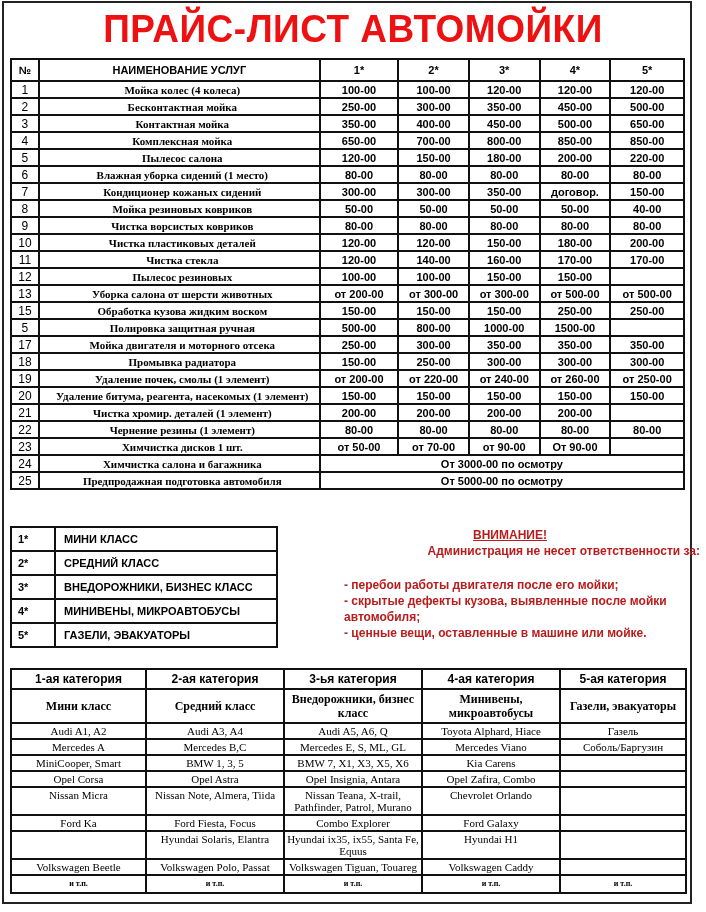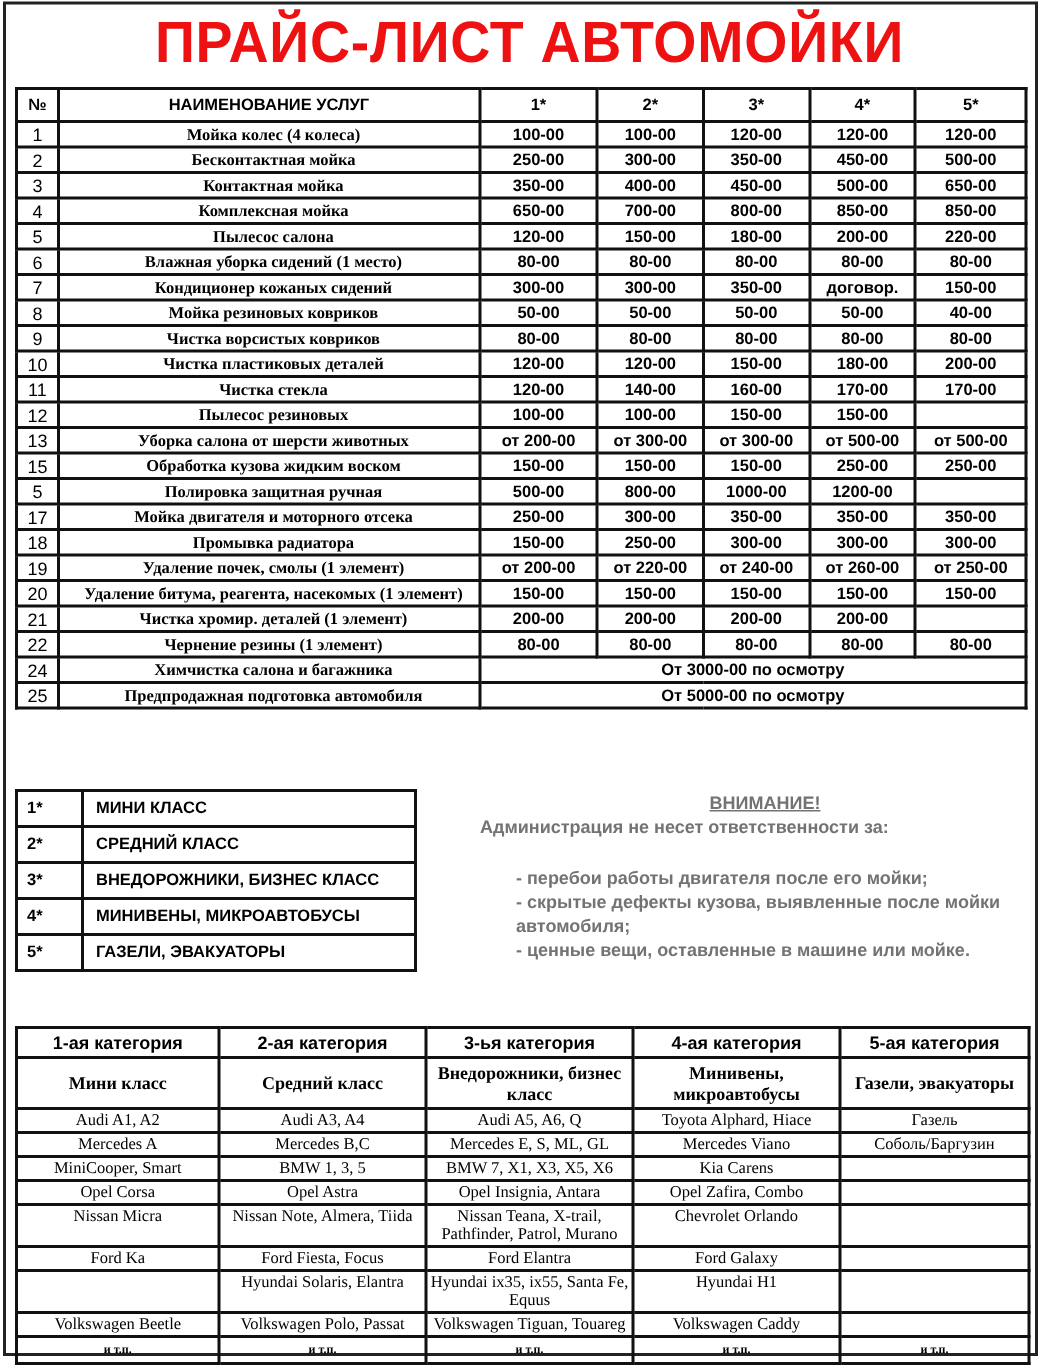--- a/index.html
+++ b/index.html
@@ -15,26 +15,26 @@
   .price td { height: 15px; font-size: 11px; }
   .price td.num { text-align: center; font-family: "Liberation Sans", sans-serif; font-size: 12px; }
   .price td.svc { font-family: "Liberation Serif", serif; font-weight: bold; font-size: 11px; padding-left: 6px; white-space: nowrap; text-align: center; }
   .price td.val { text-align: center; font-family: "Liberation Sans", sans-serif; font-weight: bold; font-size: 11px; }
 
   .legend { left: 10px; top: 526px; width: 268px; }
   .legend td { height: 22px; font-family: "Liberation Sans", sans-serif; font-weight: bold; font-size: 11px; }
   .legend td.k { width: 36px; padding-left: 6px; }
   .legend td.v { padding-left: 8px; }
 
-  .notice { position: absolute; left: 300px; top: 528px; width: 400px; color: #737373; font-family: "Liberation Sans", sans-serif; font-weight: bold; font-size: 12px; }
+  .notice { position: absolute; left: 300px; top: 528px; width: 400px; color: #b91c1c; font-family: "Liberation Sans", sans-serif; font-weight: bold; font-size: 12px; }
   .notice .head { text-align: center; text-decoration: underline; margin-left: 20px; }
-  .notice .sub { text-align: left; margin-top: 2px; margin-left: 20px; }
+  .notice .sub { text-align: right; margin-top: 2px; margin-left: 20px; }
   .notice ul { list-style: none; margin: 19px 0 0 0; padding: 0 0 0 44px; line-height: 16px; }
 
-  .cats { left: 10px; top: 684px; width: 675px; table-layout: fixed; }
+  .cats { left: 10px; top: 668px; width: 675px; table-layout: fixed; }
   .cats th { height: 18px; font-family: "Liberation Sans", sans-serif; font-weight: bold; font-size: 12px; }
   .cats td { text-align: center; font-family: "Liberation Serif", serif; font-size: 11px; line-height: 12px; vertical-align: top; padding: 1px 2px; }
   .cats tr.sub td { font-weight: bold; font-size: 12px; line-height: 14px; vertical-align: middle; height: 30px; }
   .cats tr.etc td { font-size: 8px; font-weight: bold; height: 14px; vertical-align: middle; }
 </style>
 </head>
 <body>
 
 <div class="frame"></div>
 <div class="title">ПРАЙС-ЛИСТ АВТОМОЙКИ</div>
@@ -186,21 +186,21 @@
         <td class="val">150-00</td>
         <td class="val">250-00</td>
         <td class="val">250-00</td>
       </tr>
       <tr>
         <td class="num">5</td>
         <td class="svc">Полировка защитная ручная</td>
         <td class="val">500-00</td>
         <td class="val">800-00</td>
         <td class="val">1000-00</td>
-        <td class="val">1200-00</td>
+        <td class="val">1500-00</td>
         <td class="val"></td>
       </tr>
       <tr>
         <td class="num">17</td>
         <td class="svc">Мойка двигателя и моторного отсека</td>
         <td class="val">250-00</td>
         <td class="val">300-00</td>
         <td class="val">350-00</td>
         <td class="val">350-00</td>
         <td class="val">350-00</td>
@@ -242,20 +242,29 @@
         <td class="val"></td>
       </tr>
       <tr>
         <td class="num">22</td>
         <td class="svc">Чернение резины (1 элемент)</td>
         <td class="val">80-00</td>
         <td class="val">80-00</td>
         <td class="val">80-00</td>
         <td class="val">80-00</td>
         <td class="val">80-00</td>
+      </tr>
+      <tr>
+        <td class="num">23</td>
+        <td class="svc">Химчистка дисков 1 шт.</td>
+        <td class="val">от 50-00</td>
+        <td class="val">от 70-00</td>
+        <td class="val">от 90-00</td>
+        <td class="val">От 90-00</td>
+        <td class="val"></td>
       </tr>
       <tr>
         <td class="num">24</td>
         <td class="svc">Химчистка салона и багажника</td>
         <td class="val" colspan="5">От 3000-00 по осмотру</td>
       </tr>
       <tr>
         <td class="num">25</td>
         <td class="svc">Предпродажная подготовка автомобиля</td>
         <td class="val" colspan="5">От 5000-00 по осмотру</td>
@@ -353,21 +362,21 @@
       <tr>
         <td>Nissan Micra</td>
         <td>Nissan Note, Almera, Tiida</td>
         <td>Nissan Teana, X-trail, Pathfinder, Patrol, Murano</td>
         <td>Chevrolet Orlando</td>
         <td></td>
       </tr>
       <tr>
         <td>Ford Ka</td>
         <td>Ford Fiesta, Focus</td>
-        <td>Ford Elantra</td>
+        <td>Combo Explorer</td>
         <td>Ford Galaxy</td>
         <td></td>
       </tr>
       <tr>
         <td></td>
         <td>Hyundai Solaris, Elantra</td>
         <td>Hyundai ix35, ix55, Santa Fe, Equus</td>
         <td>Hyundai H1</td>
         <td></td>
       </tr>

